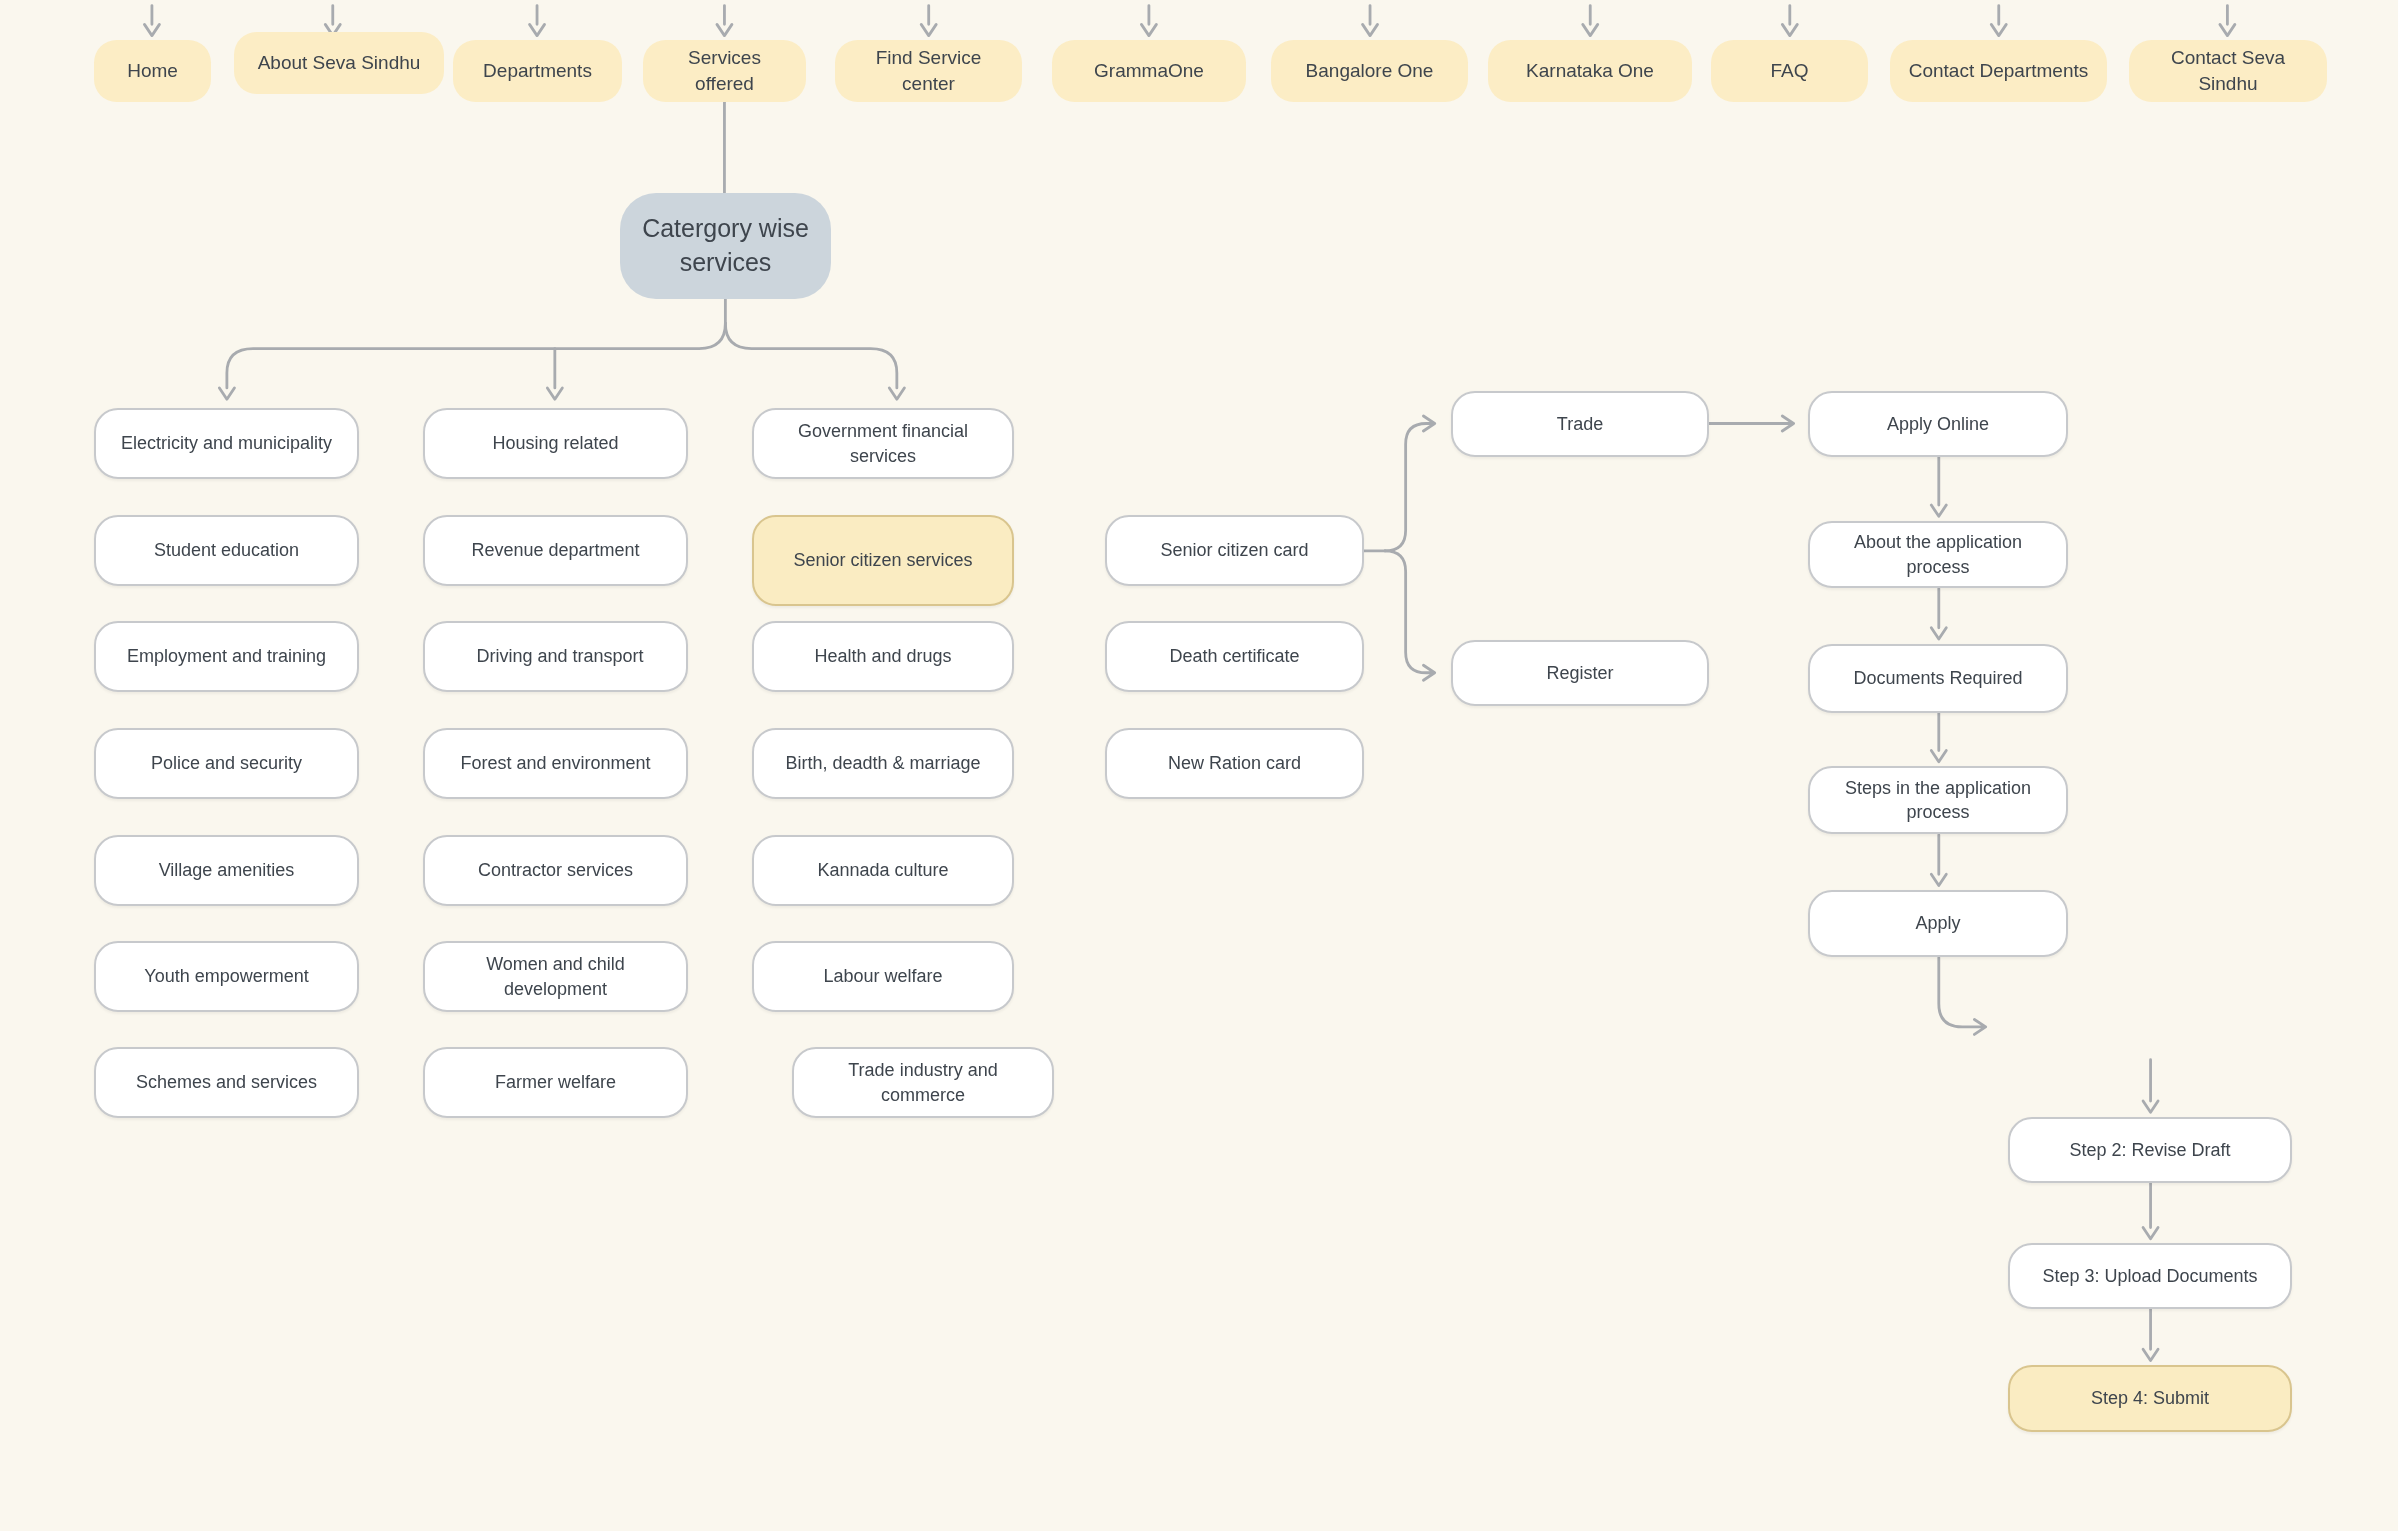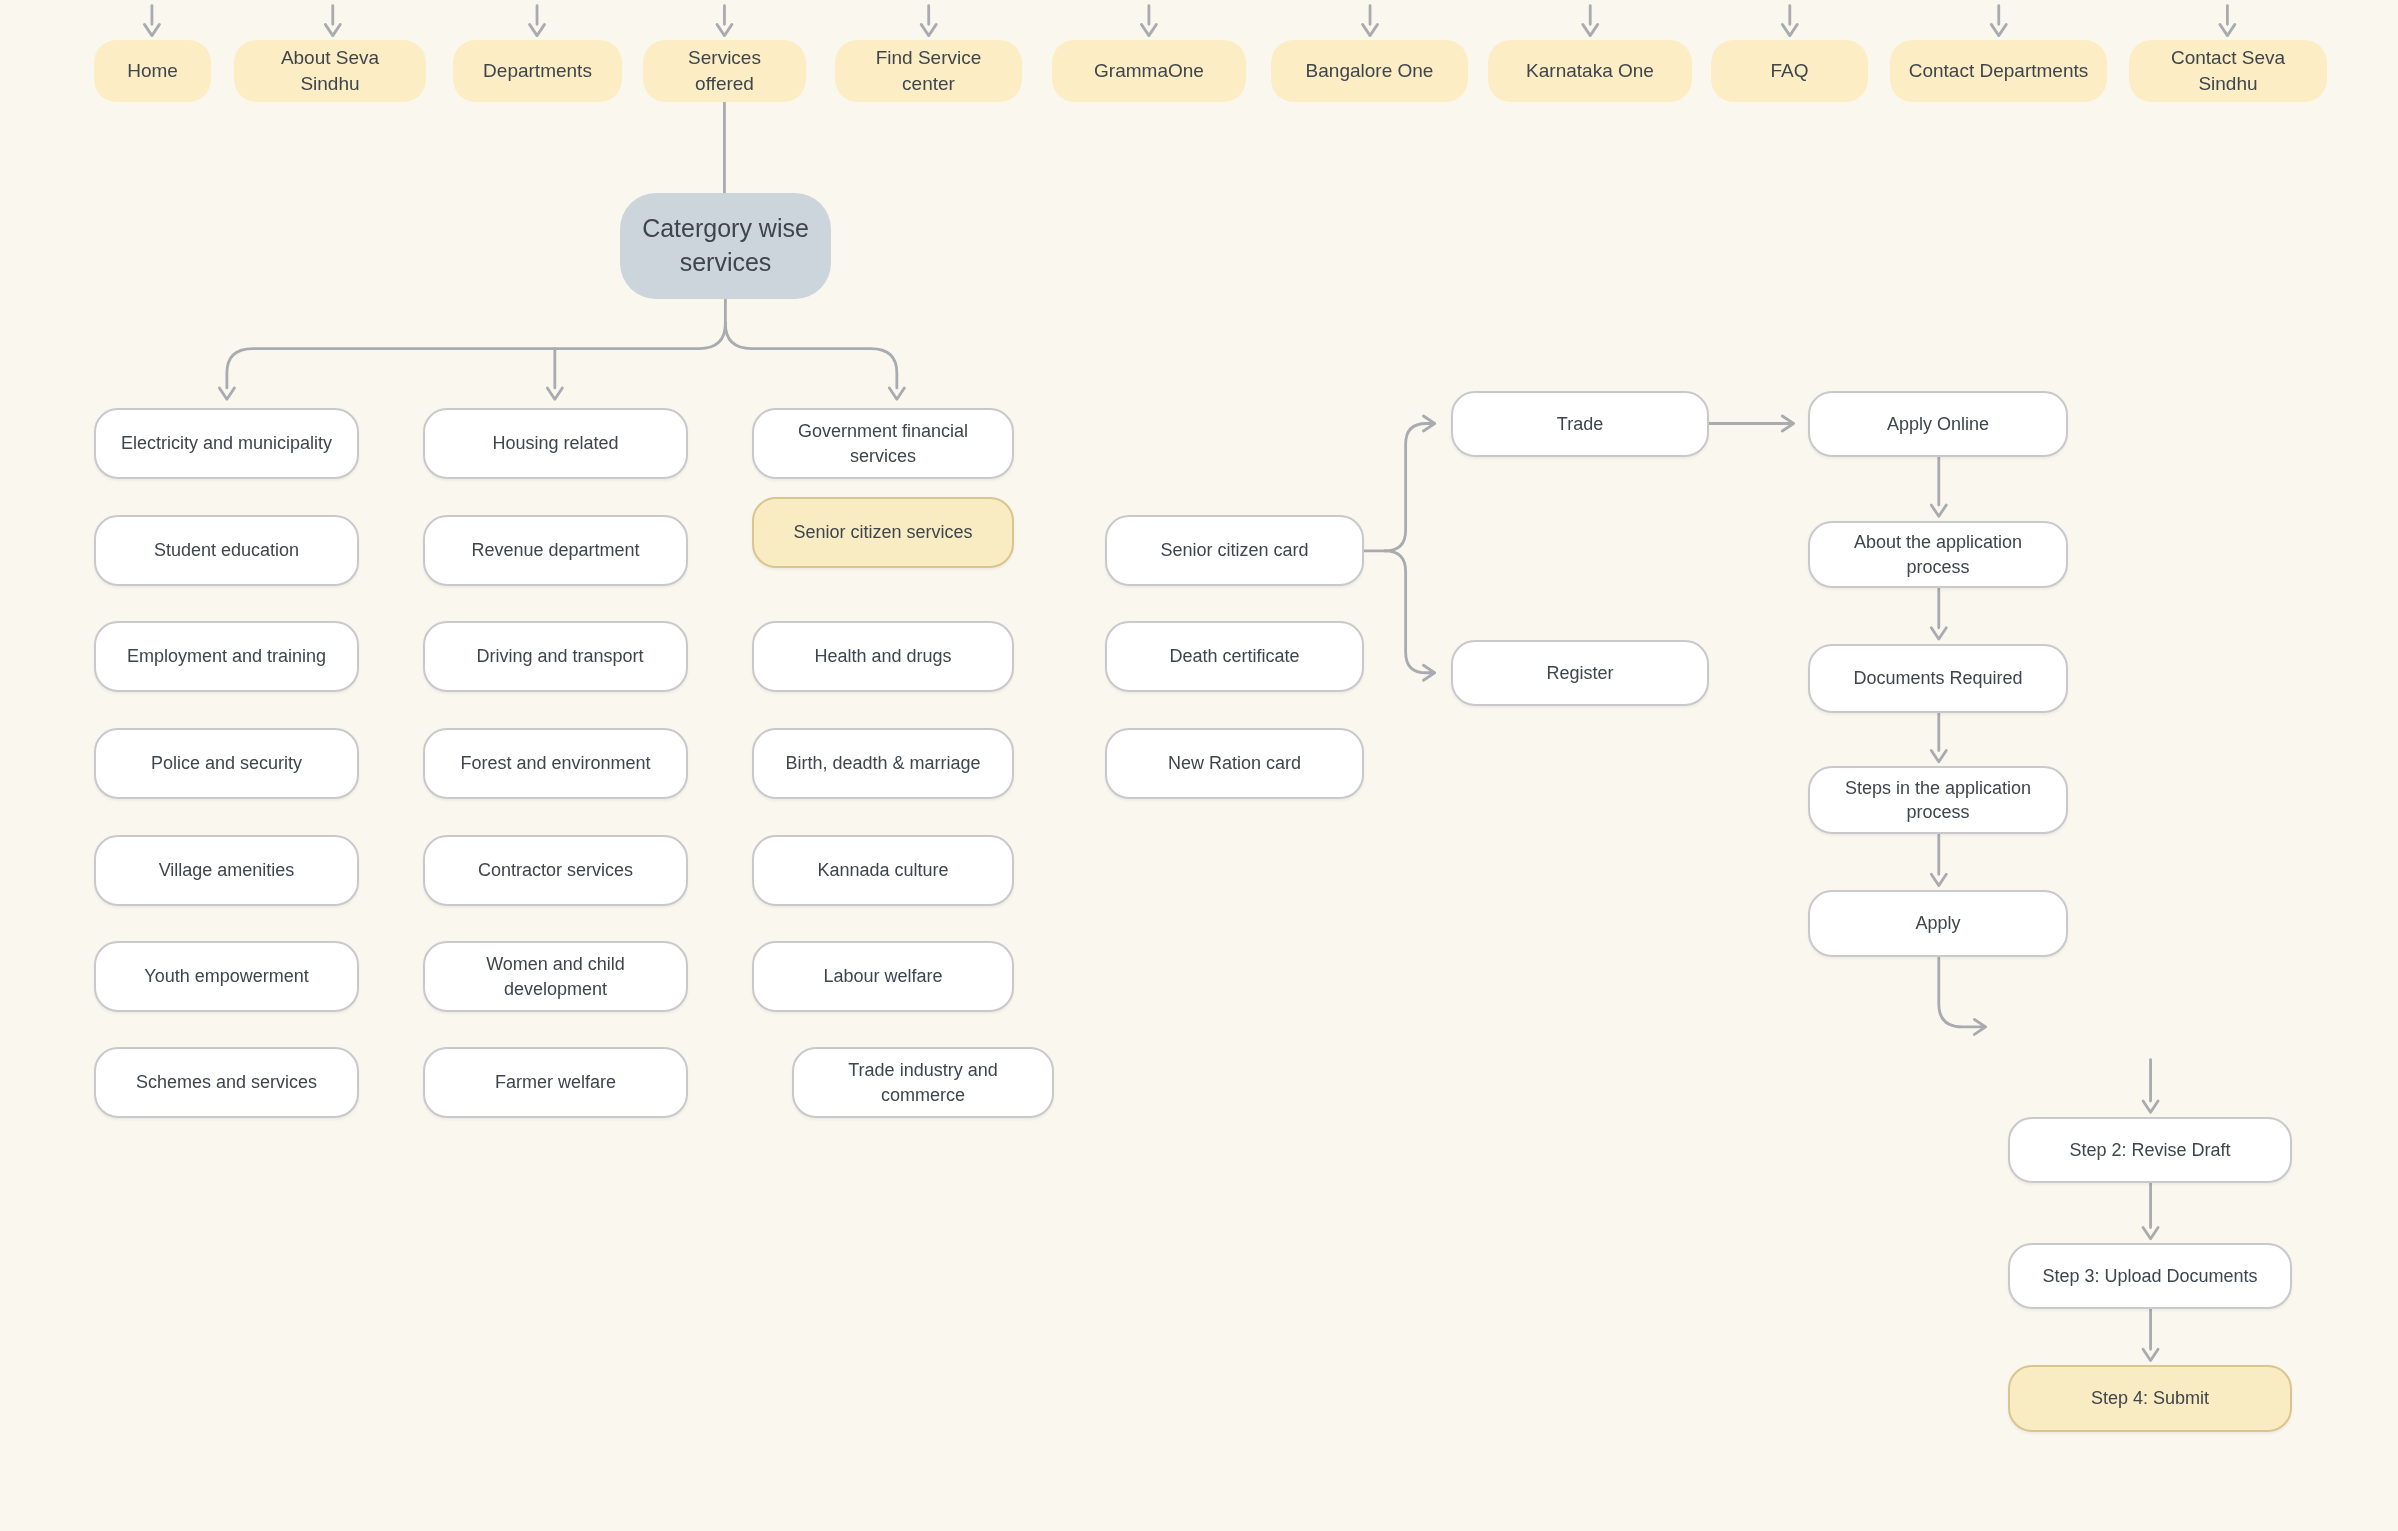--- a/index.html
+++ b/index.html
@@ -104,21 +104,21 @@
     </g>
 
     <g>
       <path d="M2295 1131 V1175 M2287 1175 L2295 1187 L2303 1175"></path>
       <path d="M2295 1261 V1310 M2287 1310 L2295 1322 L2303 1310"></path>
       <path d="M2295 1396 V1440 M2287 1440 L2295 1452 L2303 1440"></path>
     </g>
   </svg>
 
   <div class="node nav" style="left:94px;top:40px;width:117px;">Home</div>
-  <div class="node nav" style="left:234px;top:40px;width:192px;">About Seva Sindhu</div>
+  <div class="node nav" style="left:234px;top:32px;width:210px;">About Seva Sindhu</div>
   <div class="node nav" style="left:453px;top:40px;width:169px;">Departments</div>
   <div class="node nav" style="left:643px;top:40px;width:163px;">Services offered</div>
   <div class="node nav" style="left:835px;top:40px;width:187px;">Find Service center</div>
   <div class="node nav" style="left:1052px;top:40px;width:194px;">GrammaOne</div>
   <div class="node nav" style="left:1271px;top:40px;width:197px;">Bangalore One</div>
   <div class="node nav" style="left:1488px;top:40px;width:204px;">Karnataka One</div>
   <div class="node nav" style="left:1711px;top:40px;width:157px;">FAQ</div>
   <div class="node nav" style="left:1890px;top:40px;width:217px;">Contact Departments</div>
   <div class="node nav" style="left:2129px;top:40px;width:198px;">Contact Seva Sindhu</div>
 
@@ -134,21 +134,21 @@
 
   <div class="node box" style="left:423px;top:408px;width:265px;height:71px;">Housing related</div>
   <div class="node box" style="left:423px;top:515px;width:265px;height:71px;">Revenue department</div>
   <div class="node box" style="left:423px;top:621px;width:265px;height:71px;padding-left:24px;">Driving and transport</div>
   <div class="node box" style="left:423px;top:728px;width:265px;height:71px;">Forest and environment</div>
   <div class="node box" style="left:423px;top:835px;width:265px;height:71px;">Contractor services</div>
   <div class="node box" style="left:423px;top:941px;width:265px;height:71px;">Women and child development</div>
   <div class="node box" style="left:423px;top:1047px;width:265px;height:71px;">Farmer welfare</div>
 
   <div class="node box" style="left:752px;top:408px;width:262px;height:71px;">Government financial services</div>
-  <div class="node box hl" style="left:752px;top:497px;width:262px;height:71px;">Senior citizen services</div>
+  <div class="node box hl" style="left:752px;top:515px;width:262px;height:91px;">Senior citizen services</div>
   <div class="node box" style="left:752px;top:621px;width:262px;height:71px;">Health and drugs</div>
   <div class="node box" style="left:752px;top:728px;width:262px;height:71px;">Birth, deadth &amp; marriage</div>
   <div class="node box" style="left:752px;top:835px;width:262px;height:71px;">Kannada culture</div>
   <div class="node box" style="left:752px;top:941px;width:262px;height:71px;">Labour welfare</div>
   <div class="node box" style="left:792px;top:1047px;width:262px;height:71px;">Trade industry and commerce</div>
 
   <div class="node box" style="left:1105px;top:515px;width:259px;height:71px;">Senior citizen card</div>
   <div class="node box" style="left:1105px;top:621px;width:259px;height:71px;">Death certificate</div>
   <div class="node box" style="left:1105px;top:728px;width:259px;height:71px;">New Ration card</div>
 

